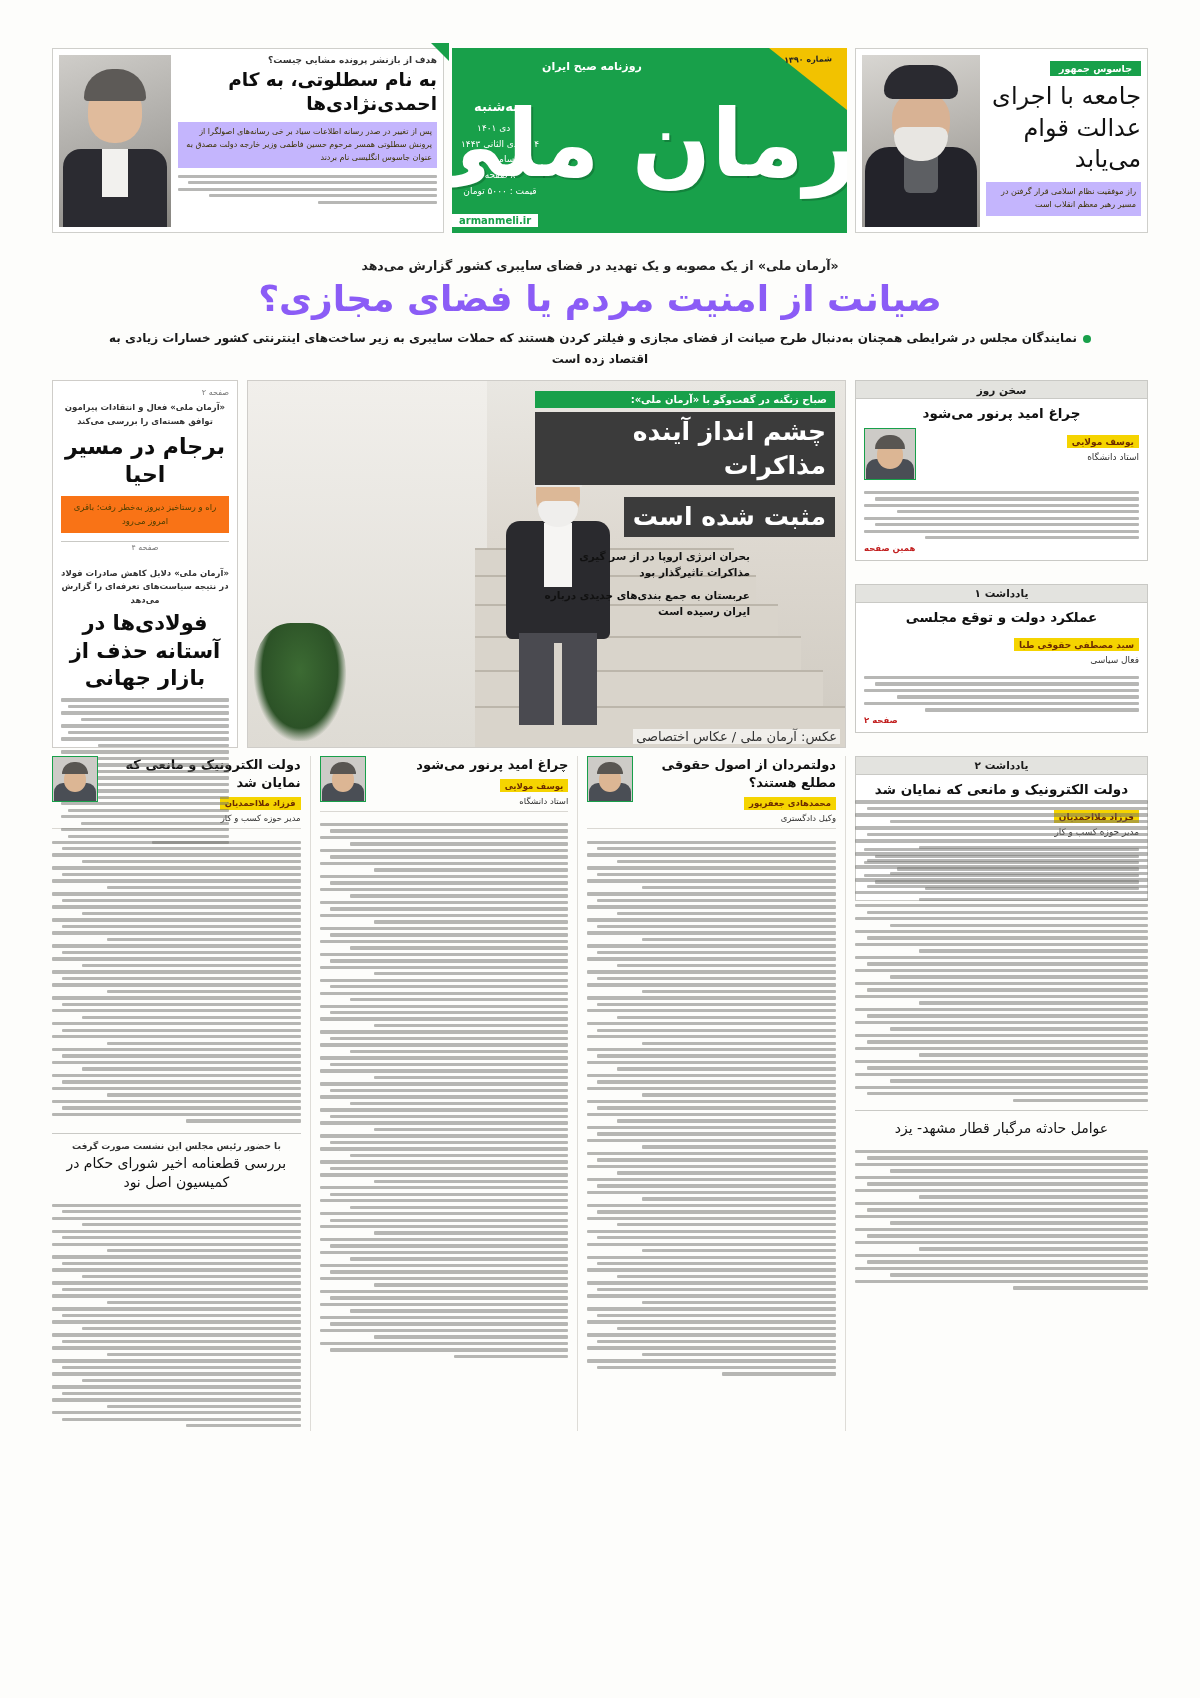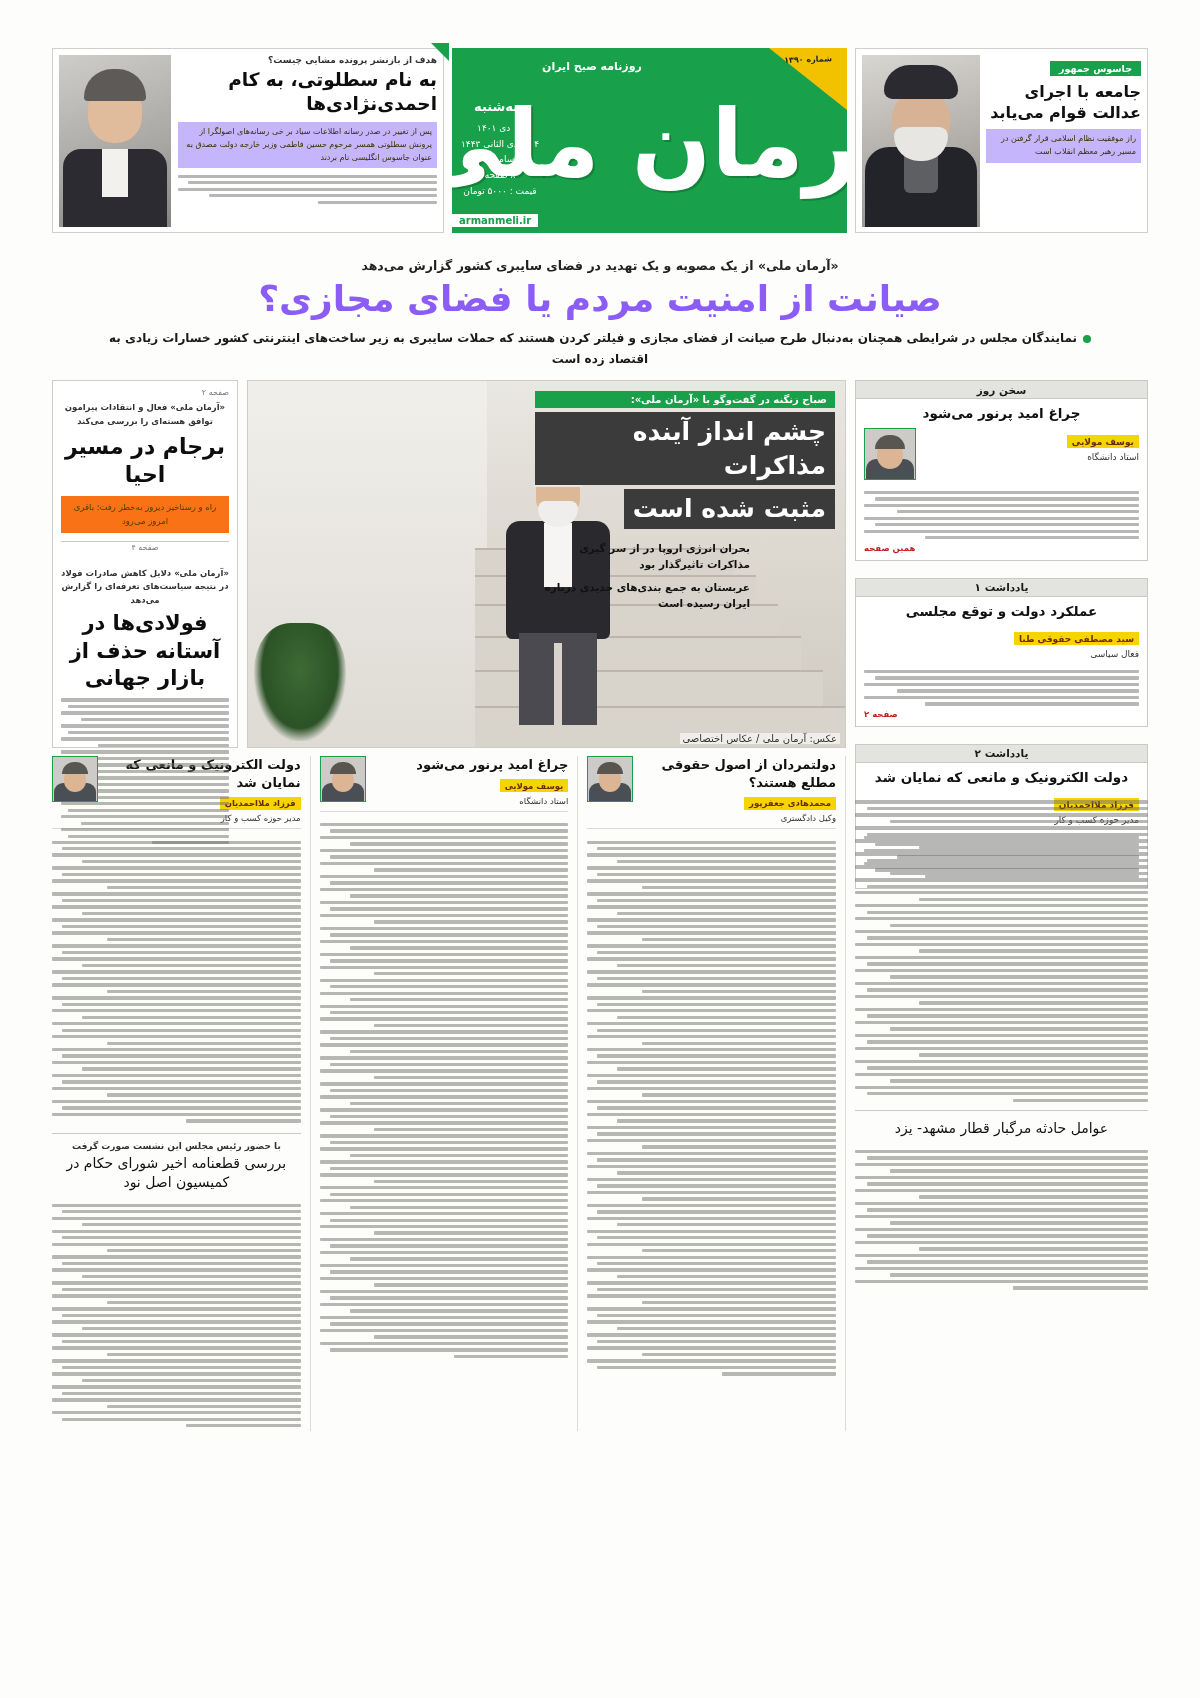--- a/index.html
+++ b/index.html
@@ -97,21 +97,21 @@
     padding: 6px;
     position: relative;
   }
   .president-box { flex: 0 0 293px; height: 185px; display: flex; flex-direction: row; gap: 6px; }
   .president-text { flex: 1; position: relative; padding-top: 2px; }
   .kicker-green {
     display: inline-block; background: #18a04a; color: #fff;
     font-size: 9.5px; font-weight: bold; padding: 2px 9px; margin-bottom: 5px;
   }
   .president-head {
-    font-size: 16px; font-weight: bold; color: #111; line-height: 1.32;
+    font-size: 24px; font-weight: normal; color: #111; line-height: 1.32;
     text-align: right;
   }
   .yellow-hl {
     background: #c4b5fd; color: #3a3100;
     font-size: 8px; line-height: 1.6; padding: 4px 5px; margin-top: 6px;
     display: block;
   }
   .president-photo {
     flex: 0 0 118px; height: 172px;
     background: linear-gradient(165deg,#d8d6d2 0%,#b9b6b1 45%,#8f8d89 100%);
@@ -159,21 +159,21 @@
   }
 
   
   .mid-band {
     display:flex; flex-direction:row; gap:9px;
     padding: 10px 52px 0 52px;
     height: 378px;
   }
 
   
-  .rail-right { flex: 0 0 293px; display:flex; flex-direction:column; gap:17px; }
+  .rail-right { flex: 0 0 293px; display:flex; flex-direction:column; gap:23px; }
   .op-box { border:1px solid #c9c9c5; background:#fff; padding:6px 8px 7px 8px; position:relative;}
   .op-tab {
     background:#e3e3df; color:#1a1a1a; font-size:10.5px; font-weight:bold;
     text-align:center; padding:2.5px 0; margin:-6px -8px 5px -8px;
     border-bottom:1px solid #c9c9c5;
   }
   .op-title{ font-size:13.5px; font-weight:bold; text-align:center; color:#111; line-height:1.35; margin-bottom:5px;}
   .op-author-row{ display:flex; flex-direction:row; gap:6px; align-items:flex-start;}
   .op-thumb{
     flex:0 0 52px;height:52px;background:#cdcbc7;border:1px solid #18a04a;
@@ -205,34 +205,34 @@
   }
   .photo-man{ position:absolute; bottom:26px; right:38%; width:120px; height:252px; }
   .pm-head{position:absolute;top:0;left:50%;transform:translateX(-50%);width:44px;height:50px;background:#dcb897;border-radius:22px 22px 20px 20px;}
   .pm-hair{position:absolute;top:-4px;left:50%;transform:translateX(-50%);width:48px;height:22px;background:#e8e6e3;border-radius:24px 24px 0 0;}
   .pm-beard{position:absolute;top:32px;left:50%;transform:translateX(-50%);width:40px;height:26px;background:#efeeec;border-radius:8px 8px 20px 20px;}
   .pm-suit{position:absolute;top:52px;left:50%;transform:translateX(-50%);width:104px;height:118px;background:#2a2a2e;border-radius:14px 14px 6px 6px;}
   .pm-shirt{position:absolute;top:54px;left:50%;transform:translateX(-50%);width:28px;height:64px;background:#f6f5f3;}
   .pm-legs{position:absolute;top:164px;left:50%;transform:translateX(-50%);width:78px;height:92px;background:#4a4a50;}
   .pm-gap{position:absolute;top:174px;left:50%;transform:translateX(-50%);width:8px;height:82px;background:#d9d4cb;}
   .photo-credit{
-    position:absolute; bottom:3px; right:5px; color:#333; font-size:10px; background:rgba(255,255,255,.6); padding:0 3px;
+    position:absolute; bottom:3px; right:5px; color:#333; font-size:13px; background:rgba(255,255,255,.6); padding:0 3px;
   }
   .overlay {
     position:absolute; top:10px; right:10px; width:300px; text-align:right;
   }
   .ov-kicker{
     display:block; background:#18a04a; color:#fff; font-size:10px; font-weight:bold;
     padding:3px 8px; margin-bottom:4px;
   }
   .ov-head{
     display:inline-block; background:#3b3b3b; color:#fff;
     font-size:25px; font-weight:bold; line-height:1.34; padding:3px 9px;
   }
-  .ov-head.l2{ margin-top:4px; }
+  .ov-head.l2{ margin-top:12px; }
   .ov-bullets{ margin-top:12px; width:215px; margin-right:auto; margin-left:0;}
   .ov-bullets div{ font-size:10.5px; font-weight:bold; color:#111; line-height:1.5; margin-bottom:8px; text-align:right;}
 
   
   .rail-left { flex: 0 0 186px; border:1px solid #cfcdc9; background:#fff; padding:7px 8px; }
   .rl-pagetag{ font-size:8px; color:#777; text-align:right; margin-bottom:4px;}
   .rl-kicker{ font-size:8.5px; color:#333; line-height:1.6; text-align:center; font-weight:bold;}
   .rl-head{ font-size:22px; font-weight:bold; text-align:center; line-height:1.3; color:#0d0d0d; margin-top:4px;}
   .rl-hl{ background:#f97316; color:#4a3d00; font-size:8.5px; line-height:1.7; padding:4px 4px; margin-top:6px; display:block; text-align:center;}
   .rl-sep{ border-top:1px solid #c9c9c5; margin:8px 0 6px 0; position:relative; text-align:center;}

